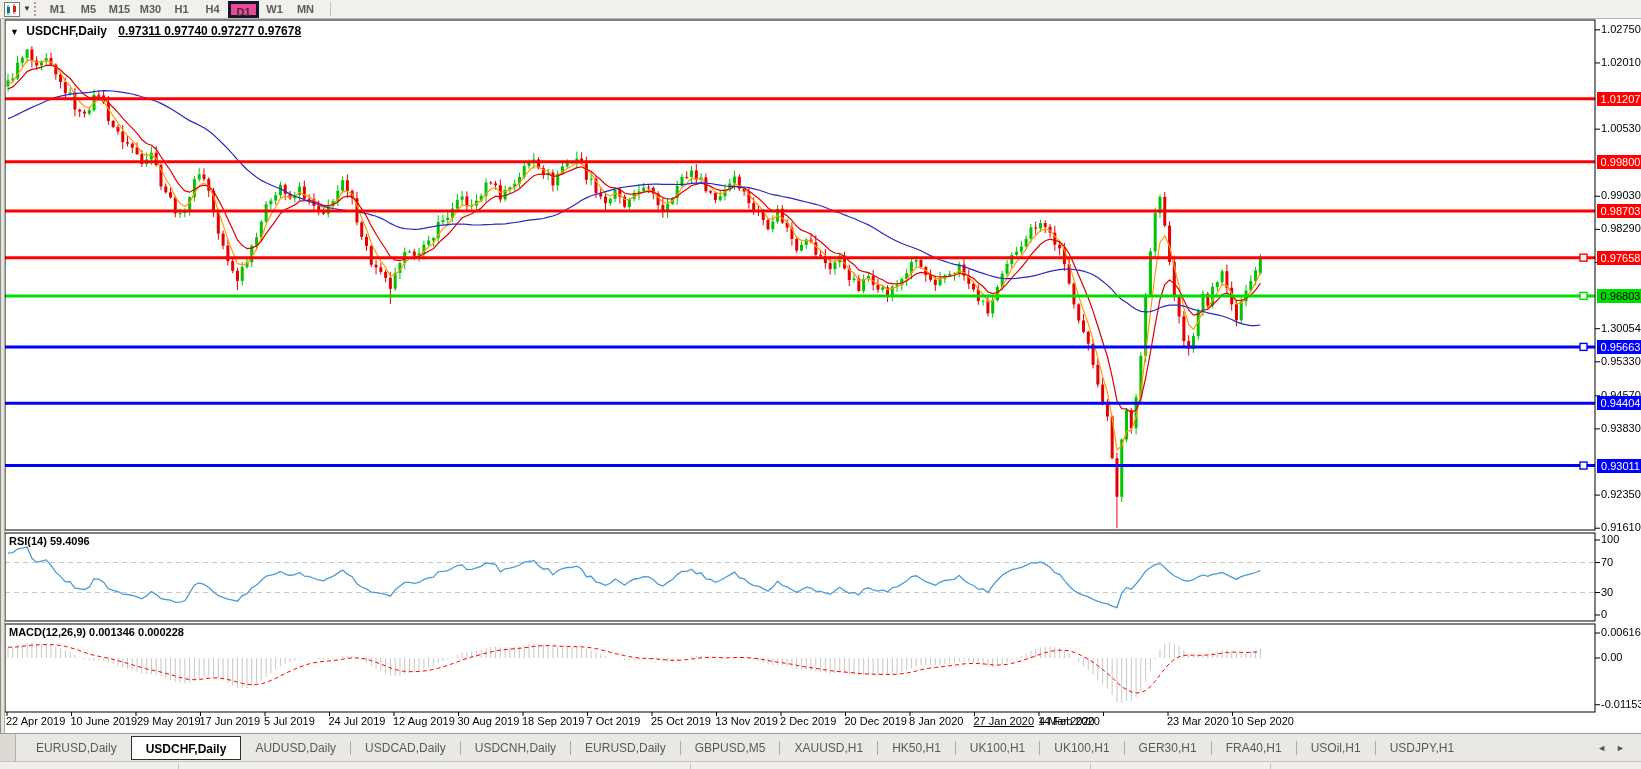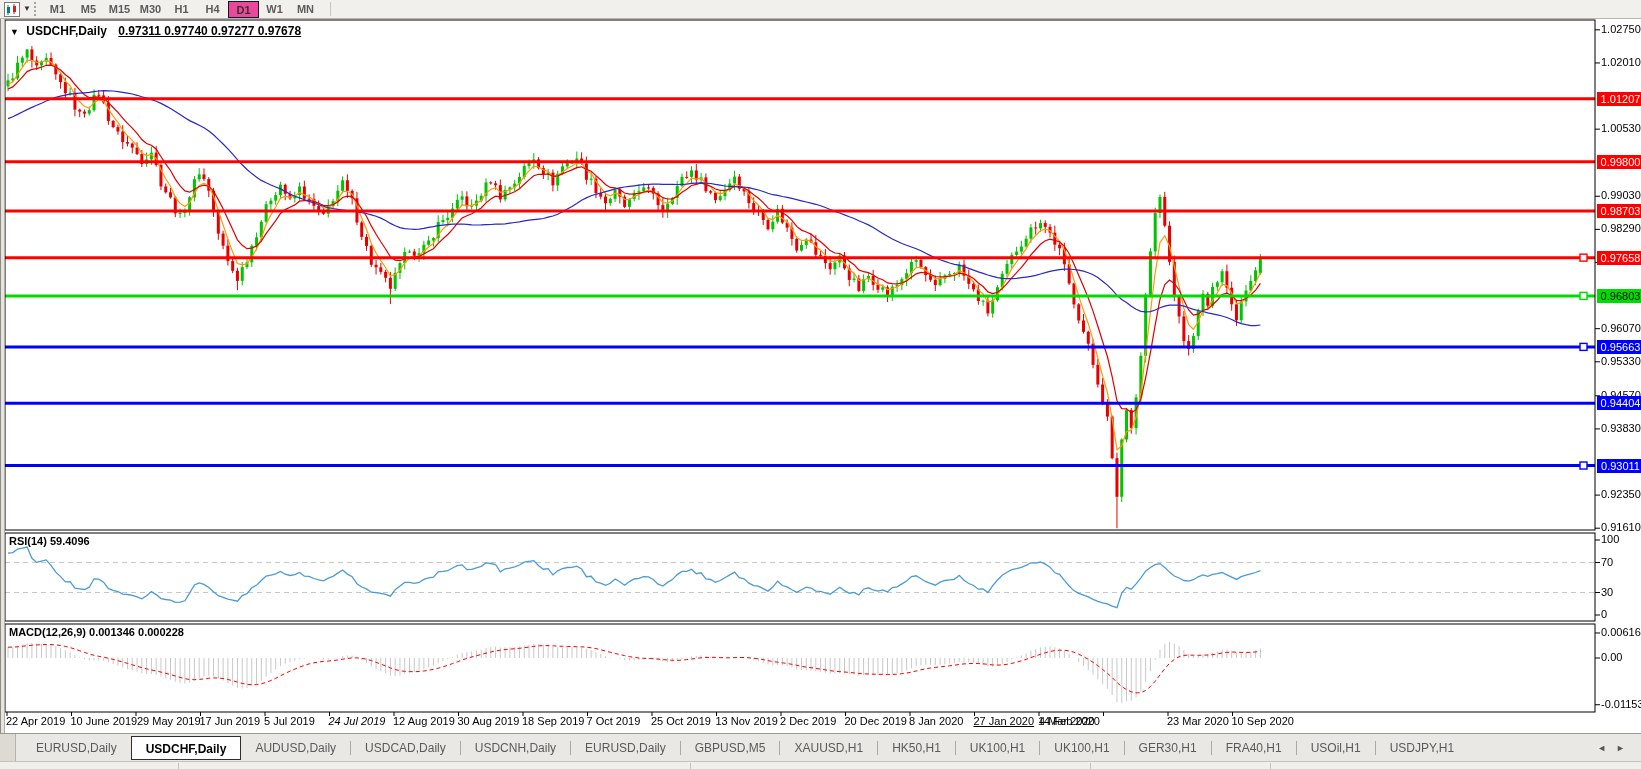--- a/index.html
+++ b/index.html
@@ -6,21 +6,21 @@
   body { margin:0; background:#fff; font-family:"Liberation Sans",sans-serif; }
   #app { position:relative; width:1641px; height:769px; overflow:hidden; background:#fff; }
 
   
   #toolbar { position:absolute; left:0; top:0; width:1641px; height:19px; background:#F2F0EC; border-bottom:1px solid #B9B5AE; z-index:10; }
   #tool-icon { position:absolute; left:4px; top:2px; width:16px; height:15px; }
   #tool-caret { position:absolute; left:23px; top:5px; font-size:8px; color:#333; line-height:8px; }
   #tool-grip { position:absolute; left:34px; top:2px; height:14px; width:0; border-left:2px dotted #A6A29A; }
   #tf-row { position:absolute; left:42px; top:1px; display:flex; }
   .tf-btn { width:31px; height:17px; line-height:17px; text-align:center; font-size:11px; font-weight:bold; color:#5C5C5C; }
-  .tf-btn.active { background:#ec4899; border:1px solid #0f172a; color:#333; }
+  .tf-btn.active { background:#ec4899; border:3px solid #0f172a; color:#333; }
   #tf-sep { position:absolute; left:330px; top:2px; height:14px; width:1px; background:#C9C5BE; }
 
   
   #chart-window { position:absolute; left:0; top:19px; width:1641px; height:714px; background:#fff; }
   #gutter { position:absolute; left:0; top:19px; width:5px; height:714px; background:#E6E3DD; border-left:1px solid #8a8a8a; border-right:1px solid #b2aea6; z-index:6; }
   #plot { position:absolute; left:0; top:0; z-index:1; }
   #labels { position:absolute; left:0; top:0; width:1641px; height:769px; z-index:5; }
 
   #chart-title { position:absolute; left:10px; top:24px; font-size:12px; font-weight:bold; color:#000; white-space:nowrap; }
   #chart-title .caret { font-size:9px; margin-right:4px; }
@@ -949,21 +949,21 @@
       <span class="ohlc">0.97311 0.97740 0.97277 0.97678</span>
     </div>
     <div id="rsi-label">RSI(14) 59.4096</div>
     <div id="macd-label">MACD(12,26,9) 0.001346 0.000228</div>
   <div class="tick" style="top: 22.8421px;">1.02750</div>
       <div class="tick" style="top: 55.9474px;">1.02010</div>
       <div class="tick" style="top: 122.158px;">1.00530</div>
       <div class="tick" style="top: 189.263px;">0.99030</div>
       <div class="tick" style="top: 222.368px;">0.98290</div>
       <div class="tick" style="top: 255.474px;">0.97550</div>
-      <div class="tick" style="top: 321.684px;">0.96070</div>
+      <div class="tick" style="top: 321.684px;">1.30054</div>
       <div class="tick" style="top: 354.789px;">0.95330</div>
       <div class="tick" style="top: 388.789px;">0.94570</div>
       <div class="tick" style="top: 421.895px;">0.93830</div>
       <div class="tick" style="top: 488.105px;">0.92350</div>
       <div class="tick" style="top: 521.211px;">0.91610</div>
       <div class="tick" style="top: 533px;">100</div>
       <div class="tick" style="top: 555.5px;">70</div>
       <div class="tick" style="top: 585.5px;">30</div>
       <div class="tick" style="top: 608px;">0</div>
       <div class="tick" style="top: 625.999px;">0.006167</div>
@@ -975,21 +975,21 @@
       <div class="badge" style="top: 250.642px; background: rgb(255, 0, 0); color: rgb(255, 255, 255);">0.97658</div>
       <div class="badge" style="top: 288.892px; background: rgb(0, 220, 0); color: rgb(0, 0, 0);">0.96803</div>
       <div class="badge" style="top: 339.892px; background: rgb(0, 0, 255); color: rgb(255, 255, 255);">0.95663</div>
       <div class="badge" style="top: 396.216px; background: rgb(0, 0, 255); color: rgb(255, 255, 255);">0.94404</div>
       <div class="badge" style="top: 458.534px; background: rgb(0, 0, 255); color: rgb(255, 255, 255);">0.93011</div>
       <div class="dlabel" style="left: 6px;">22 Apr 2019</div>
       <div class="dlabel" style="left: 70.5px;">10 June 2019</div>
       <div class="dlabel" style="left: 137px;">29 May 2019</div>
       <div class="dlabel" style="left: 199.5px;">17 Jun 2019</div>
       <div class="dlabel" style="left: 264px;">5 Jul 2019</div>
-      <div class="dlabel" style="left: 328.5px; font-style: italic;">24 Jul 2019</div>
+      <div class="dlabel" style="left: 328.5px;">24 Jul 2019</div>
       <div class="dlabel" style="left: 393px;">12 Aug 2019</div>
       <div class="dlabel" style="left: 457.5px;">30 Aug 2019</div>
       <div class="dlabel" style="left: 522px;">18 Sep 2019</div>
       <div class="dlabel" style="left: 586.5px;">7 Oct 2019</div>
       <div class="dlabel" style="left: 651px;">25 Oct 2019</div>
       <div class="dlabel" style="left: 715.5px;">13 Nov 2019</div>
       <div class="dlabel" style="left: 780px;">2 Dec 2019</div>
       <div class="dlabel" style="left: 844.5px;">20 Dec 2019</div>
       <div class="dlabel" style="left: 909px;">8 Jan 2020</div>
       <div class="dlabel" style="left: 973.5px; text-decoration: underline;">27 Jan 2020</div>

